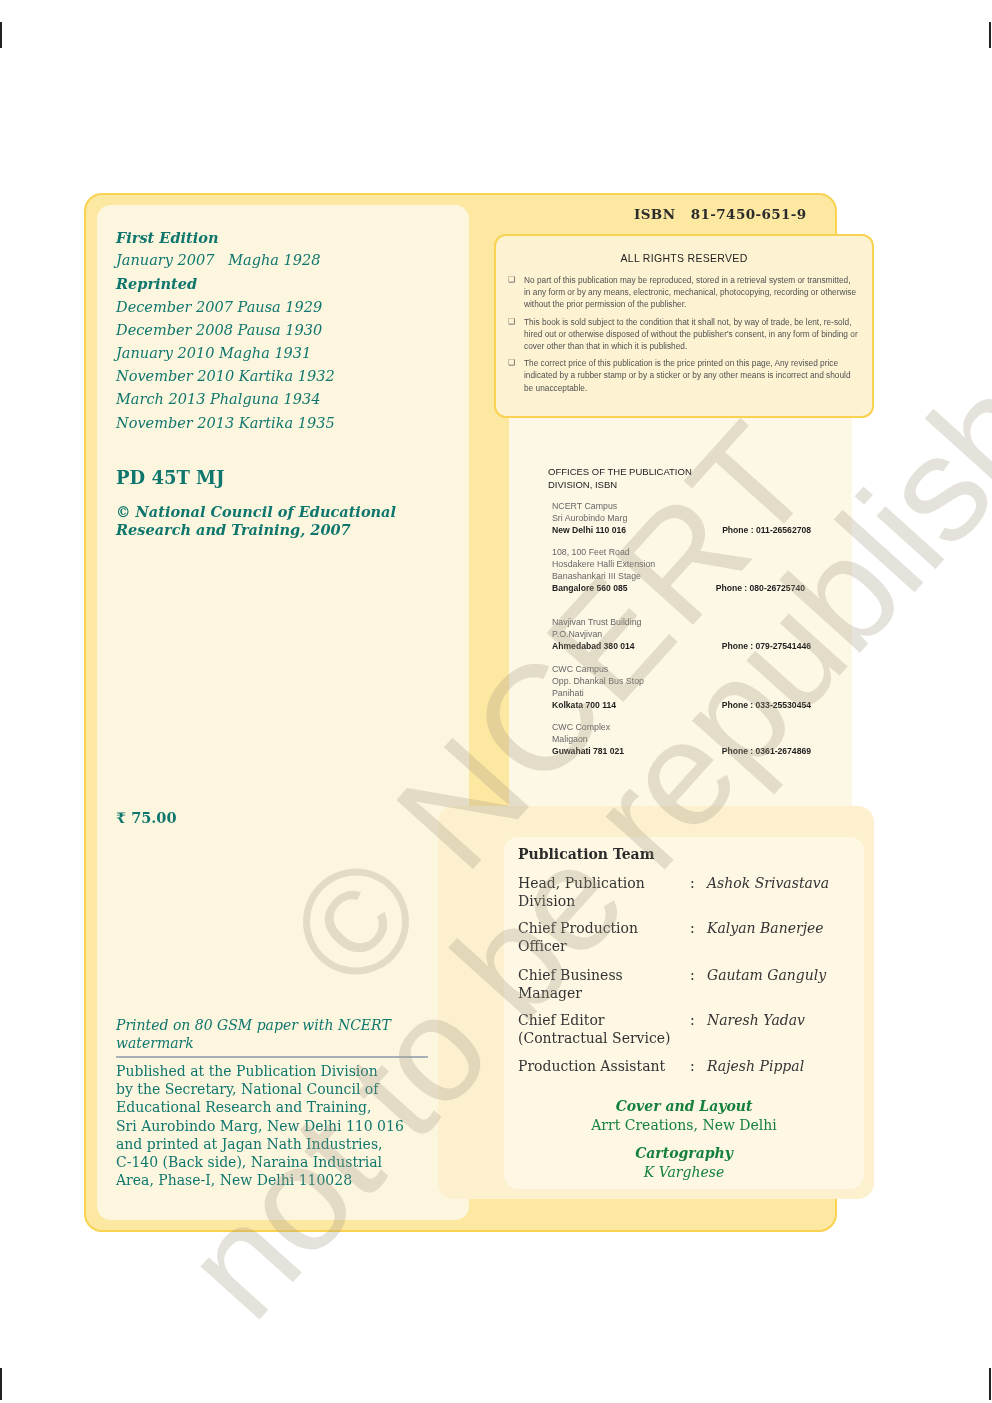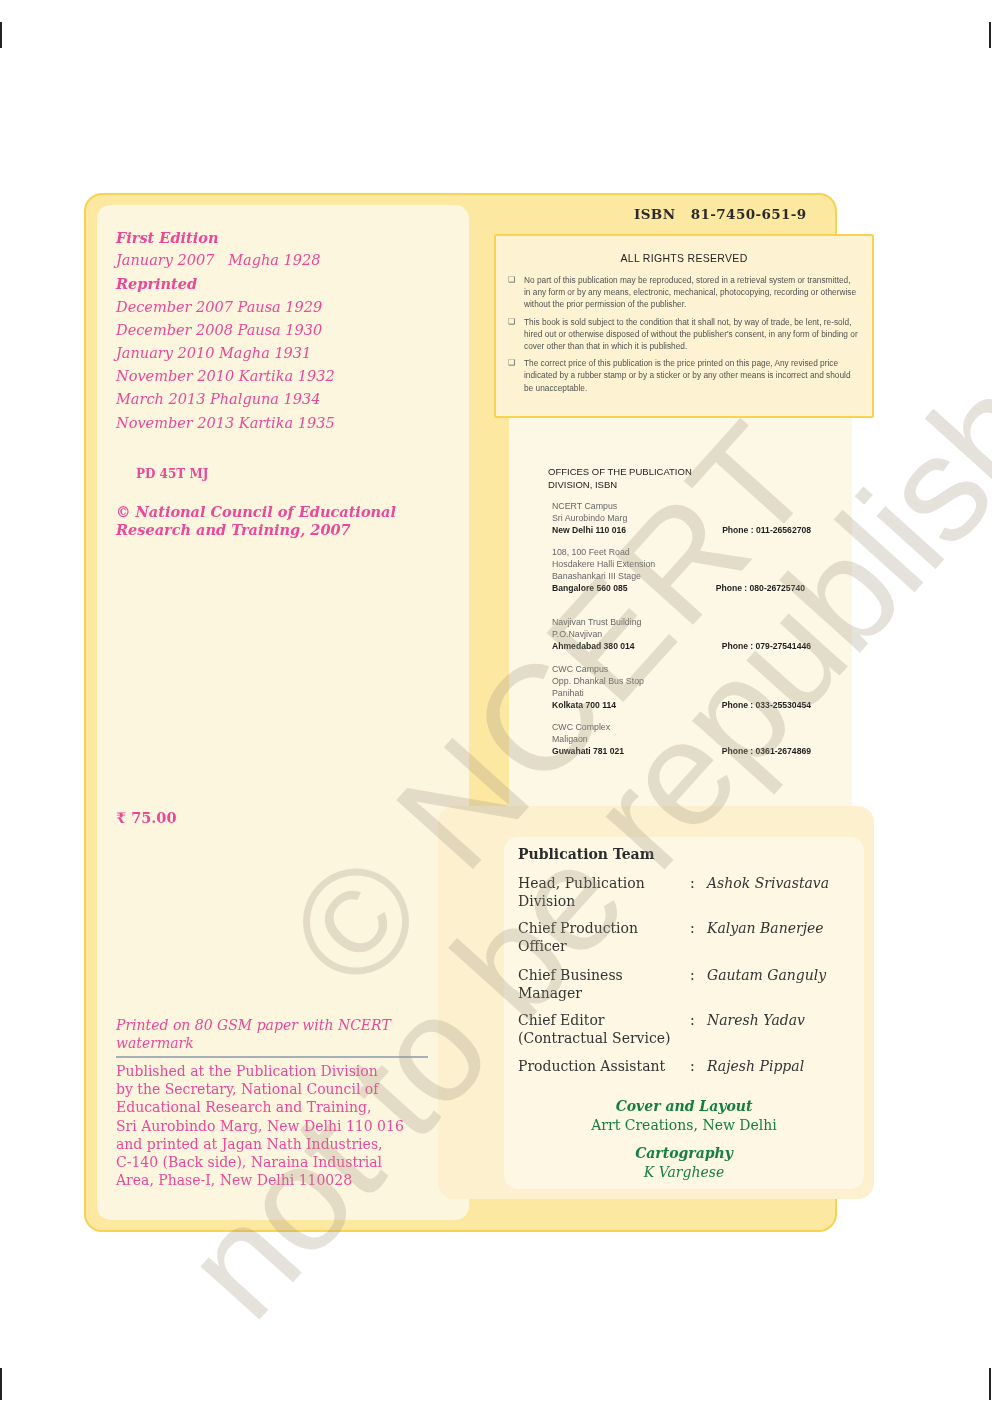--- a/index.html
+++ b/index.html
@@ -16,37 +16,37 @@
   .frame {
     position: absolute; left: 84px; top: 193px; width: 753px; height: 1039px;
     background: #fde8a2; border: 2px solid #f8d250; border-radius: 18px;
   }
 
   
   .left-panel {
     position: absolute; left: 97px; top: 205px; width: 372px; height: 1015px;
     background: #fdf6df; border-radius: 14px;
   }
-  .left-text { position: absolute; left: 116px; font-size: 14.5px; color: #ec4899; }
+  .left-text { position: absolute; left: 116px; font-size: 14.5px; color: #0f766e; }
   .ed-title { font-style: italic; font-weight: bold; }
   .ed-line { font-style: italic; }
   .editions { top: 226px; line-height: 23.2px; }
-  .pd { top: 467px; font-weight: bold; font-size: 12px; margin-left: 20px; }
+  .pd { top: 467px; font-weight: bold; font-size: 18px; }
   .copyright { top: 503px; font-style: italic; font-weight: bold; font-size: 14.5px; line-height: 17.5px; }
   .price { top: 763px; font-weight: bold; font-size: 14.5px; margin-top: 46px; }
   .printed { top: 1016px; width: 312px; font-style: italic; font-size: 14px; line-height: 18px; padding-bottom: 4px; border-bottom: 2px solid #a7b0b8; }
   .published { top: 1062px; width: 320px; font-size: 14px; line-height: 18.2px; }
 
   
   .isbn { position: absolute; left: 634px; top: 206px; font-weight: bold; font-size: 13.5px; letter-spacing: 0.4px; color: #2b2b2b; }
 
   
   .rights {
     position: absolute; left: 494px; top: 234px; width: 380px; height: 184px;
-    background: #fdf3d2; border: 2px solid #f8d250; border-radius: 2px;
+    background: #fdf3d2; border: 2px solid #f8d250; border-radius: 12px;
     font-family: "Liberation Sans", sans-serif; color: #555;
   }
   .rights-title { position: absolute; left: 0; right: 0; top: 16px; text-align: center; font-size: 10.5px; color: #222; letter-spacing: 0.3px; }
   .rights-list { position: absolute; left: 10px; top: 38px; width: 352px; list-style: none; }
   .rights-list li { position: relative; padding-left: 18px; font-size: 8.3px; line-height: 12.2px; margin-bottom: 5px; color: #505050; }
   .rights-list li .bullet { position: absolute; left: 2px; top: 0; font-size: 8px; color: #555; }
 
   
   .offices-panel {
     position: absolute; left: 509px; top: 418px; width: 343px; height: 392px;

